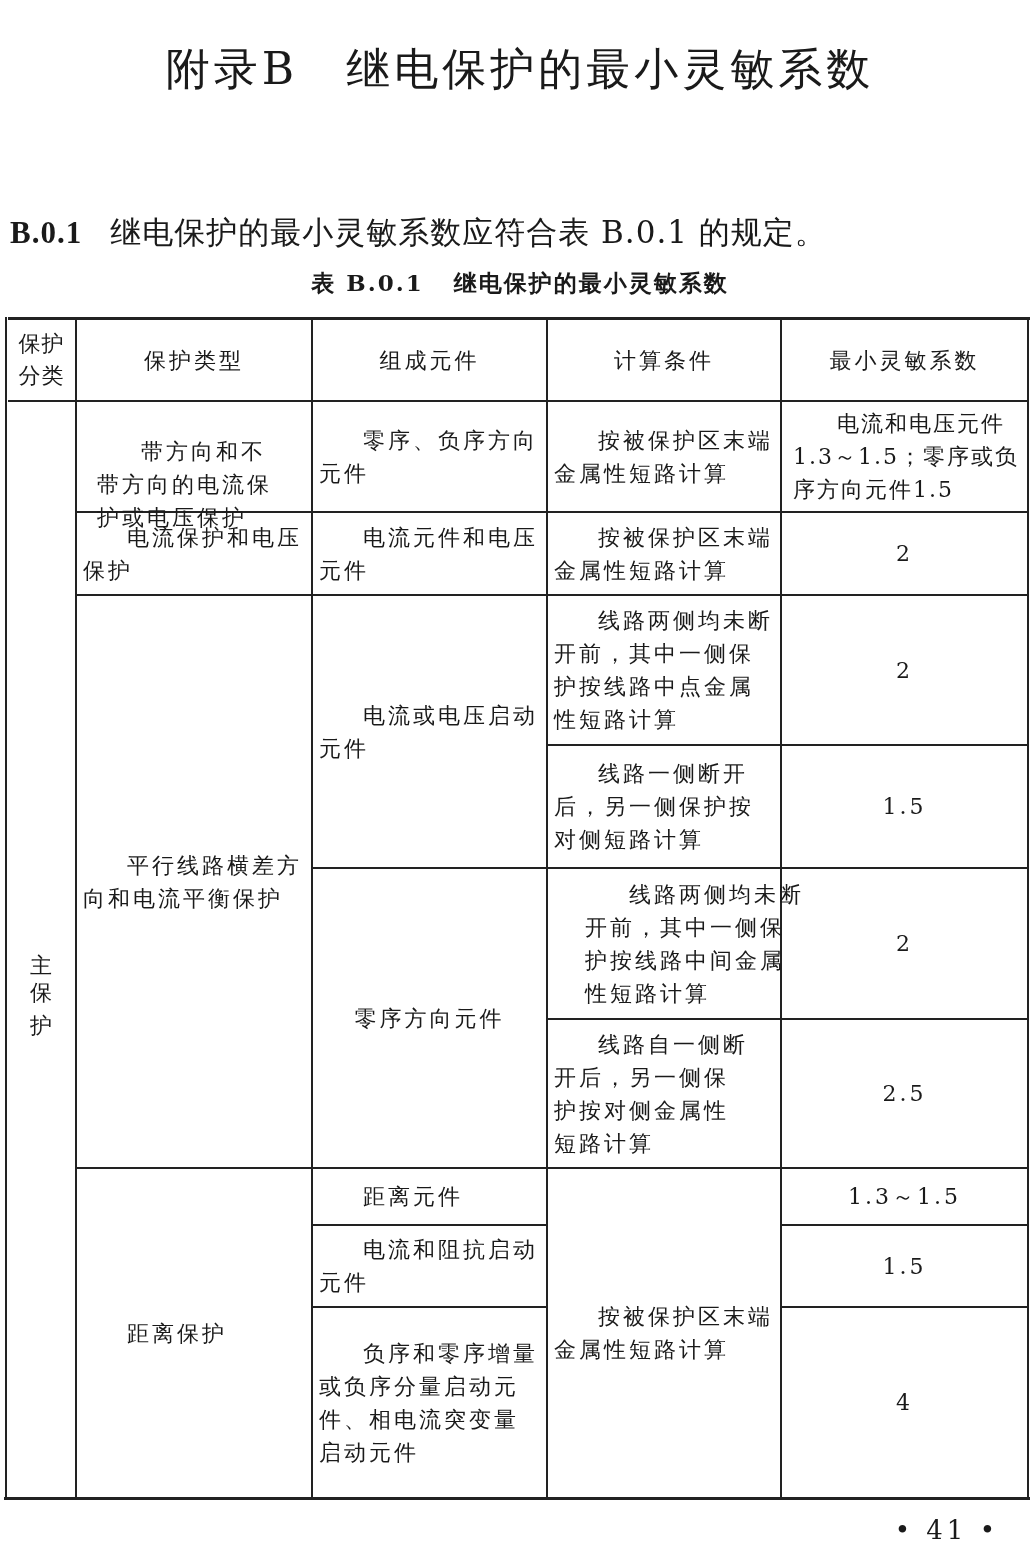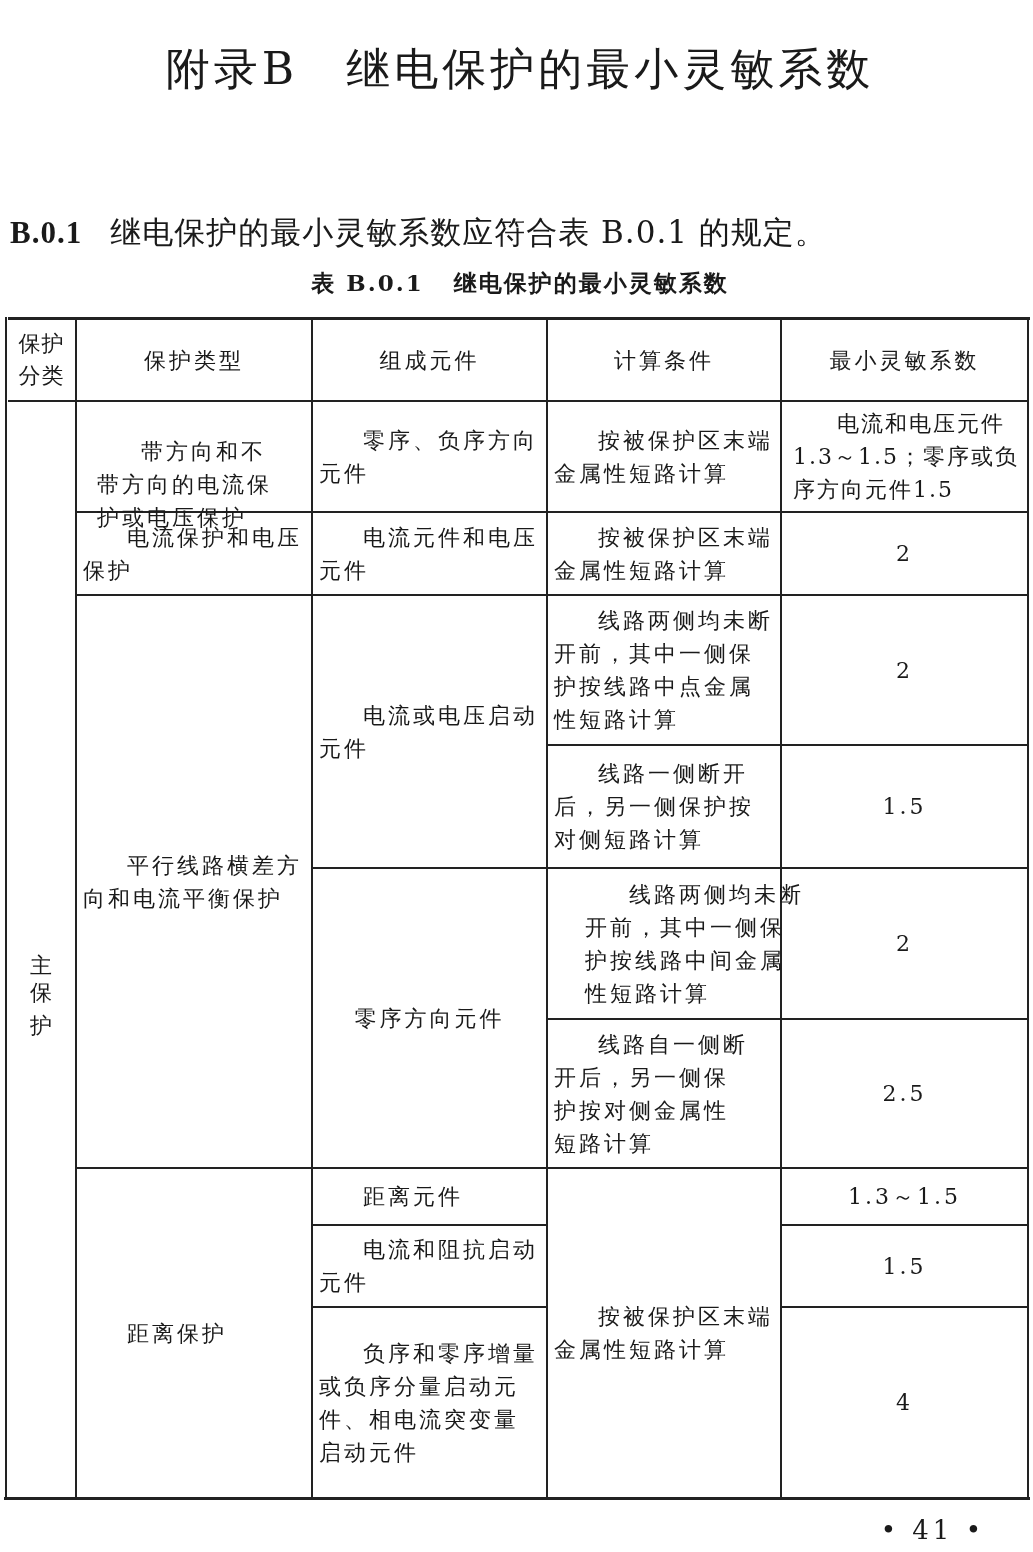--- a/index.html
+++ b/index.html
@@ -12,21 +12,21 @@
   .caption { left:0; width:1040px; top:268px; text-align:center; font-size:23px; font-weight:bold; letter-spacing:2px; }
   .caption .num { margin-right:30px; }
   .hl { position:absolute; background:#222; height:2px; }
   .vl { position:absolute; background:#222; width:2px; }
   .cell { position:absolute; box-sizing:border-box; font-size:22px; line-height:33px; letter-spacing:3px; padding:4px 6px; }
   .c { display:flex; align-items:center; justify-content:center; text-align:center; }
   .l { display:flex; align-items:center; text-align:left; }
   .l span, .c span { display:block; }
   .ind { text-indent:2em; }
   .vert { writing-mode:vertical-rl; letter-spacing:30px; }
-  .pageno { right:48px; top:1515px; font-size:26px; letter-spacing:4px; }
+  .pageno { right:34px; top:1515px; font-size:26px; letter-spacing:4px; }
 </style>
 </head>
 <body>
 
 <div class="abs title">附录B　继电保护的最小灵敏系数</div>
 <div class="abs clause">
   <b>B.0.1</b><span>继电保护的最小灵敏系数应符合表 B.0.1 的规定。</span>
 </div>
 <div class="abs caption">
   <span class="num">表 B.0.1</span><span>继电保护的最小灵敏系数</span>

